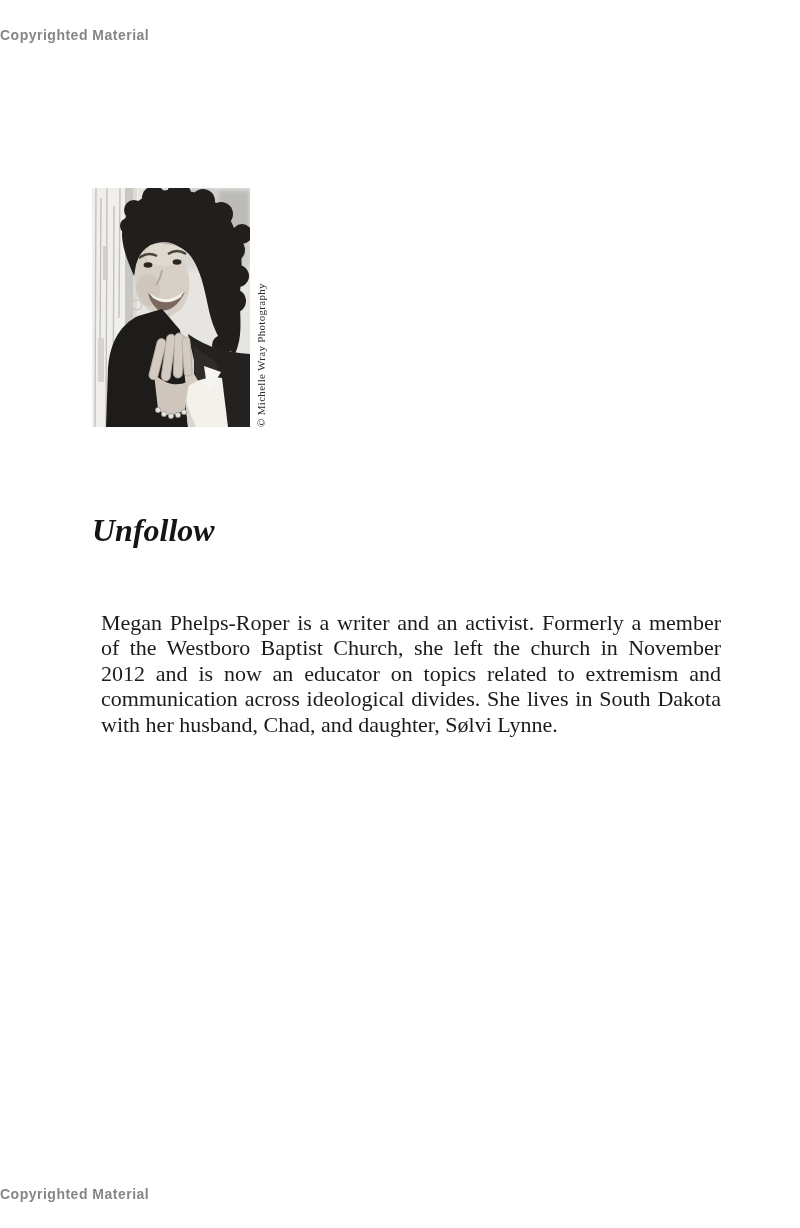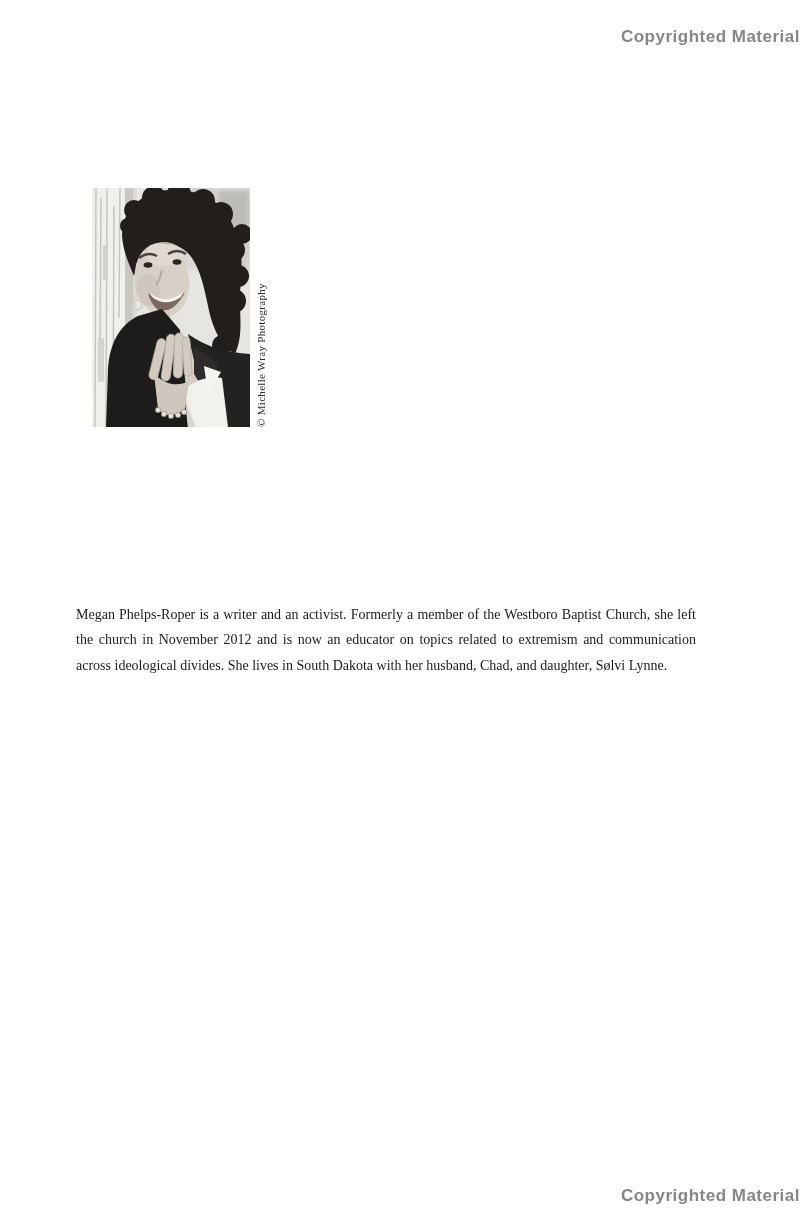--- a/index.html
+++ b/index.html
@@ -8,24 +8,24 @@
     width: 800px;
     height: 1228px;
     background: #ffffff;
     font-family: "Liberation Serif", serif;
     overflow: hidden;
   }
   .watermark {
     position: absolute;
     left: 0;
     width: 100%;
-    text-align: right;
+    text-align: left;
     font-family: "Liberation Sans", sans-serif;
     font-weight: bold;
-    font-size: 17px;
+    font-size: 14px;
     letter-spacing: 0.5px;
     color: #868686;
   }
   .watermark.top { top: 27px; }
   .watermark.bottom { top: 1186px; }
   .photo {
     position: absolute;
     left: 92px;
     top: 188px;
     width: 158px;
@@ -57,24 +57,24 @@
     position: absolute;
     left: 92px;
     top: 512px;
     font-size: 32px;
     font-style: italic;
     font-weight: bold;
     color: #151515;
   }
   .bio {
     position: absolute;
-    left: 76px;
+    left: 101px;
     top: 588px;
     width: 620px;
-    font-size: 14px;
+    font-size: 22px;
     line-height: 25.4px;
     text-align: justify;
     color: #1b1b1b;
   }
 </style>
 </head>
 <body>
 
 <div class="page">
 
@@ -177,18 +177,19 @@
             <circle cx="86" cy="227" r="2.6"></circle>
           <circle cx="92" cy="224" r="2.6"></circle>
         </g>
       </g>
     </svg>
   </div>
 
   <div class="credit">© Michelle Wray Photography</div>
 
 
+  <div class="book-title">Unfollow</div>
 
   <p class="bio">Megan Phelps-Roper is a writer and an activist. Formerly a member of the Westboro Baptist Church, she left the church in November 2012 and is now an educator on topics related to extremism and communication across ideological divides. She lives in South Dakota with her husband, Chad, and daughter, Sølvi Lynne.</p>
 
   <div class="watermark bottom">Copyrighted Material</div>
 
 </div>
 
 </body></html>

